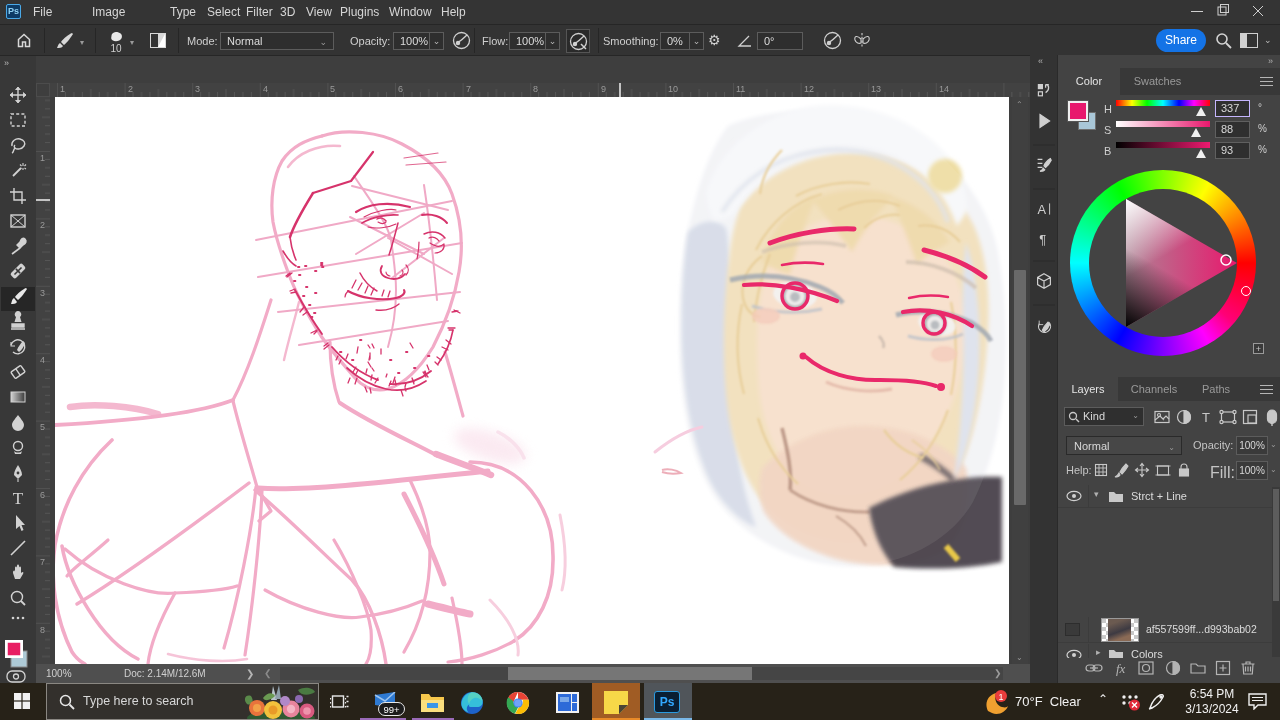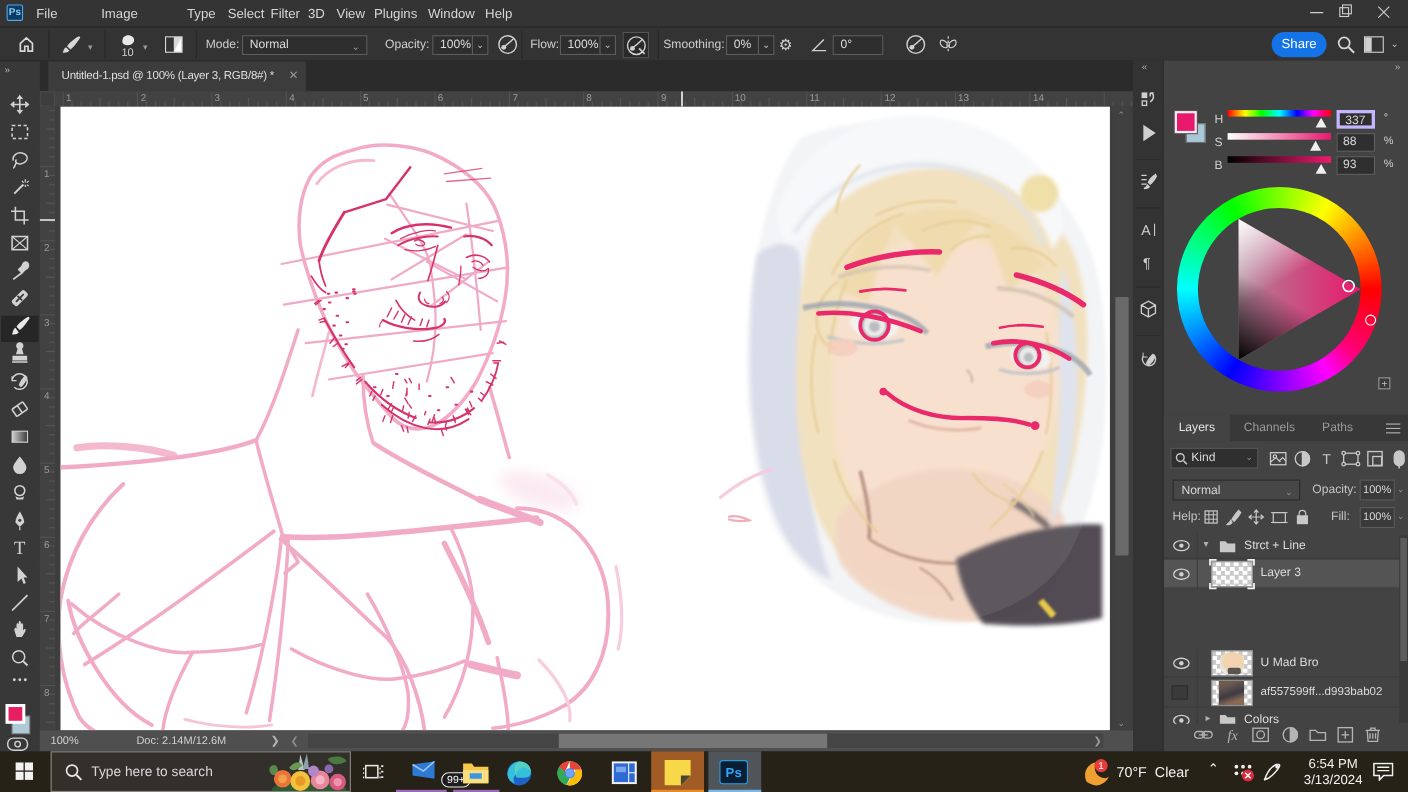--- a/index.html
+++ b/index.html
@@ -142,23 +142,20 @@
     <div class="abs" style="left:1156px;top:4px;width:50px;height:23px;background:#1473e6;border-radius:12px;color:#ffffff;font-size:12px;text-align:center;line-height:23px;">Share</div>
     <svg class="abs" style="left:1215px;top:7px;" width="17" height="17" viewBox="0 0 17 17">
         <circle cx="7" cy="7" r="5" fill="none" stroke="#d4d4d4" stroke-width="1.6"></circle>
         <line x1="11" y1="11" x2="16" y2="16" stroke="#d4d4d4" stroke-width="1.8"></line>
       </svg>
     <div class="abs" style="left:1240px;top:8px;width:18px;height:15px;border:1px solid #d0d0d0;background:none;">
         <div style="width:6px;height:13px;background:#d0d0d0;"></div>
       </div>
     <span class="abs" style="left:1264px;top:10px;color:#bbb;font-size:9px;">⌄</span>
   </div>
-  <div id="tabbar">
-      <div id="tab">Untitled-1.psd @ 100% (Layer 3, RGB/8#) *<span class="abs" style="right:7px;top:0;color:#9a9a9a;">✕</span></div>
-    </div>
   <div id="rulerH">
     <svg width="994" height="14" viewBox="0 0 994 14">
       <defs>
           <pattern id="tickH" width="67.6" height="14" patternUnits="userSpaceOnUse" x="21">
         <line x1="0" y1="0" x2="0" y2="14" stroke="#5f5f5f" stroke-width="1"></line>
         <g stroke="#565656" stroke-width="1">
           <line x1="8.45" y1="9" x2="8.45" y2="14"></line>
               <line x1="16.9" y1="9" x2="16.9" y2="14"></line>
               <line x1="25.35" y1="9" x2="25.35" y2="14"></line>
           <line x1="33.8" y1="6" x2="33.8" y2="14"></line>
@@ -599,29 +596,36 @@
               <path d="M-6 -4 A7.5 7.5 0 1 0 6 -6"></path>
               <path d="M-6 -8 L-6 -3 L-1 -3" stroke-width="1.1"></path>
               <path d="M5 -6 C2 -3 -1 1 -2 4 L0 6 C3 4 6 0 7 -3 Z" fill="#cfcfcf"></path>
             </g>
         </g>
       </svg>
     </div>
     <div id="panelcol">
       <div class="abs" style="right:8px;top:1px;color:#b0b0b0;font-size:9px;letter-spacing:-1px;">»</div>
 
+      <div class="abs" style="left:0;top:13px;width:222px;height:27px;background:#383838;">
+        <div class="abs" style="left:0;top:0;width:62px;height:27px;background:#434343;color:#e4e4e4;font-size:11px;text-align:center;line-height:27px;">Color</div>
+        <div class="abs" style="left:62px;top:0;width:75px;height:27px;color:#9a9a9a;font-size:11px;text-align:center;line-height:27px;">Swatches</div>
+        <div class="abs" style="right:7px;top:9px;width:13px;height:9px;border-top:1.5px solid #b5b5b5;border-bottom:1.5px solid #b5b5b5;">
+            <div style="margin-top:2.5px;height:1.5px;background:#b5b5b5;"></div>
+          </div>
+      </div>
       <div class="abs" style="left:0;top:40px;width:222px;height:280px;background:#434343;">
 
         <div class="abs" style="left:20px;top:17px;width:18px;height:18px;background:#a9c7d8;border:1px solid #6f6f6f;"></div>
         <div class="abs" style="left:10px;top:6px;width:20px;height:20px;background:#e8186d;border:2px solid #f0f0f0;box-shadow:0 0 0 1px #555;"></div>
 
         <div class="abs" style="left:46px;top:8px;color:#cfcfcf;font-size:11px;">H</div>
         <div class="abs" style="left:58px;top:5px;width:94px;height:6px;background:linear-gradient(90deg,#f00,#ff0 17%,#0f0 33%,#0ff 50%,#00f 67%,#f0f 83%,#f00);"></div>
         <div class="abs" style="left:138px;top:12px;width:0;height:0;border-left:5.5px solid transparent;border-right:5.5px solid transparent;border-bottom:9px solid #f0f0f0;"></div>
-        <div class="abs" style="left:157px;top:5px;width:35px;height:17px;background:#2f2f2f;border:3px solid #c4b5fd;color:#d8d8d8;font-size:11px;line-height:15px;padding-left:5px;">337</div>
+        <div class="abs" style="left:157px;top:5px;width:35px;height:17px;background:#2f2f2f;border:1px solid #c4b5fd;color:#d8d8d8;font-size:11px;line-height:15px;padding-left:5px;">337</div>
         <div class="abs" style="left:200px;top:7px;color:#cfcfcf;font-size:10px;">°</div>
         <div class="abs" style="left:46px;top:29px;color:#cfcfcf;font-size:11px;">S</div>
         <div class="abs" style="left:58px;top:26px;width:94px;height:6px;background:linear-gradient(90deg,#fff,#e8186d);"></div>
         <div class="abs" style="left:133px;top:33px;width:0;height:0;border-left:5.5px solid transparent;border-right:5.5px solid transparent;border-bottom:9px solid #f0f0f0;"></div>
         <div class="abs" style="left:157px;top:26px;width:35px;height:17px;background:#2f2f2f;border:1px solid #606060;color:#d8d8d8;font-size:11px;line-height:15px;padding-left:5px;">88</div>
         <div class="abs" style="left:200px;top:28px;color:#cfcfcf;font-size:10px;">%</div>
         <div class="abs" style="left:46px;top:50px;color:#cfcfcf;font-size:11px;">B</div>
         <div class="abs" style="left:58px;top:47px;width:94px;height:6px;background:linear-gradient(90deg,#000,#ee1a70);"></div>
         <div class="abs" style="left:138px;top:54px;width:0;height:0;border-left:5.5px solid transparent;border-right:5.5px solid transparent;border-bottom:9px solid #f0f0f0;"></div>
         <div class="abs" style="left:157px;top:47px;width:35px;height:17px;background:#2f2f2f;border:1px solid #606060;color:#d8d8d8;font-size:11px;line-height:15px;padding-left:5px;">93</div>
@@ -727,67 +731,42 @@
             <g transform="translate(69,8)">
                 <rect x="-5.5" y="-4" width="11" height="9"></rect>
                 <path d="M-7.5 -4 L7.5 -4 M-7.5 5 L7.5 5" stroke-width="0.9"></path>
               </g>
             <g transform="translate(90,8)">
                 <rect x="-4.5" y="-1" width="9" height="7" fill="#c8c8c8"></rect>
                 <path d="M-3 -1 L-3 -3 A3 3 0 0 1 3 -3 L3 -1"></path>
               </g>
           </g>
         </svg>
-        <span class="abs" style="left:152px;top:89px;color:#c4c4c4;font-size:11px;">Fill:</span>
+        <span class="abs" style="left:152px;top:89px;color:#c4c4c4;font-size:16px;">Fill:</span>
         <div class="abs" style="left:178px;top:86px;width:32px;height:19px;background:#3a3a3a;border:1px solid #5c5c5c;color:#d8d8d8;font-size:10px;text-align:center;line-height:18px;">100%</div>
         <span class="abs" style="left:212px;top:90px;color:#999;font-size:8px;">⌄</span>
 
         <div id="layerlist" class="abs" style="left:0;top:110px;width:222px;height:173px;overflow:hidden;font-size:11px;color:#dcdcdc;">
 
           <div class="abs" style="left:0;top:0;width:222px;height:23px;border-bottom:1px solid #3c3c3c;">
             <svg class="abs" style="left:8px;top:5px;" width="16" height="12" viewBox="0 0 16 12">
                 <ellipse cx="8" cy="6" rx="7" ry="4.6" fill="none" stroke="#d0d0d0" stroke-width="1.2"></ellipse>
                 <circle cx="8" cy="6" r="2" fill="#d0d0d0"></circle>
               </svg>
             <div class="abs" style="left:30px;top:0;width:1px;height:23px;background:#3c3c3c;"></div>
             <span class="abs" style="left:36px;top:4px;color:#b0b0b0;font-size:9px;">▾</span>
             <svg class="abs" style="left:50px;top:5px;" width="16" height="13" viewBox="0 0 16 13">
                 <path d="M1 2 L6 2 L8 4 L15 4 L15 12 L1 12 Z" fill="#c8c8c8"></path>
               </svg>
             <span class="abs" style="left:73px;top:5px;">Strct + Line</span>
           </div>
 
-          <div class="abs" style="left:0;top:24px;width:222px;height:26px;background:#545454;border-bottom:1px solid #3c3c3c;">
-            <svg class="abs" style="left:8px;top:7px;" width="16" height="12" viewBox="0 0 16 12">
-                <ellipse cx="8" cy="6" rx="7" ry="4.6" fill="none" stroke="#d0d0d0" stroke-width="1.2"></ellipse>
-                <circle cx="8" cy="6" r="2" fill="#d0d0d0"></circle>
-              </svg>
-            <div class="abs" style="left:30px;top:0;width:1px;height:26px;background:#3c3c3c;"></div>
-            <div class="abs" style="left:44px;top:2px;width:36px;height:22px;background:repeating-conic-gradient(#ffffff 0 25%,#c9c9c9 0 50%) 0 0/8px 8px;outline:1px solid #999;"></div>
-            <svg class="abs" style="left:41px;top:-1px;" width="42" height="28" viewBox="0 0 42 28">
-                <g stroke="#f2f2f2" stroke-width="1.6" fill="none">
-                  <path d="M1 6 L1 1 L7 1 M35 1 L41 1 L41 6 M41 22 L41 27 L35 27 M7 27 L1 27 L1 22"></path>
-                </g>
-              </svg>
-            <span class="abs" style="left:88px;top:6px;">Layer 3</span>
-          </div>
-
-
-
-          <div class="abs" style="left:0;top:105px;width:222px;height:26px;border-bottom:1px solid #3c3c3c;">
-            <svg class="abs" style="left:8px;top:7px;" width="16" height="12" viewBox="0 0 16 12">
-                <ellipse cx="8" cy="6" rx="7" ry="4.6" fill="none" stroke="#d0d0d0" stroke-width="1.2"></ellipse>
-                <circle cx="8" cy="6" r="2" fill="#d0d0d0"></circle>
-              </svg>
-            <div class="abs" style="left:30px;top:0;width:1px;height:26px;background:#3c3c3c;"></div>
-            <div class="abs" style="left:44px;top:2px;width:36px;height:22px;background:repeating-conic-gradient(#ffffff 0 25%,#c9c9c9 0 50%) 0 0/8px 8px;outline:1px solid #999;"></div>
-            <div class="abs" style="left:51px;top:3px;width:22px;height:20px;background:radial-gradient(ellipse at 55% 40%,#f2d2b2 0 40%,#ecd9ae 55%,#e8e4e2 70%,#f5f5f5 85%);border-radius:40%;"></div>
-              <div class="abs" style="left:58px;top:17px;width:12px;height:6px;background:#5a5350;border-radius:2px;"></div>
-            <span class="abs" style="left:88px;top:6px;">U Mad Bro</span>
-          </div>
+
+
+
 
           <div class="abs" style="left:0;top:132px;width:222px;height:26px;border-bottom:1px solid #3c3c3c;">
             <div class="abs" style="left:7px;top:6px;width:15px;height:13px;background:#3a3a3a;border:1px solid #2d2d2d;"></div>
             <div class="abs" style="left:30px;top:0;width:1px;height:26px;background:#3c3c3c;"></div>
             <div class="abs" style="left:44px;top:2px;width:36px;height:22px;background:repeating-conic-gradient(#ffffff 0 25%,#c9c9c9 0 50%) 0 0/8px 8px;outline:1px solid #999;"></div>
             <div class="abs" style="left:50px;top:2px;width:23px;height:22px;background:linear-gradient(160deg,#6b5a50 20%,#3d3a42 55%,#8a6a55 80%);"></div>
             <span class="abs" style="left:88px;top:6px;font-size:10.5px;">af557599ff...d993bab02</span>
           </div>
 
           <div class="abs" style="left:0;top:159px;width:222px;height:23px;">
@@ -881,21 +860,21 @@
           <rect x="2.5" y="3" width="11" height="11"></rect>
           <path d="M0.5 5 L0.5 6.5 M0.5 9 L0.5 10.5 M0.5 13 L0.5 14.5 M15.5 5 L15.5 6.5 M15.5 9 L15.5 10.5 M15.5 13 L15.5 14.5" stroke-width="1.2"></path>
           <path d="M16.5 3.5 L18.5 3.5 M16.5 8.5 L18.5 8.5 M16.5 13.5 L18.5 13.5" stroke-width="1.5"></path>
         </g>
       </svg>
 
     <svg class="abs" style="left:374px;top:9px;" width="26" height="20" viewBox="0 0 26 20">
         <path d="M1 3 L21 0 L21 16 L1 13 Z" fill="#2e7ad2"></path>
         <path d="M1 3 L11 9 L21 0" fill="none" stroke="#9cc4ee" stroke-width="1.5"></path>
       </svg>
-    <div class="abs" style="left:378px;top:19px;width:27px;height:14px;background:#1c1c1c;border:1.5px solid #e8e8e8;border-radius:8px;color:#fff;font-size:9.5px;text-align:center;line-height:13px;margin-left:23px;">99+</div>
+    <div class="abs" style="left:378px;top:19px;width:27px;height:14px;background:#1c1c1c;border:1.5px solid #e8e8e8;border-radius:8px;color:#fff;font-size:9.5px;text-align:center;line-height:13px;">99+</div>
     <div class="abs" style="left:360px;top:35px;width:46px;height:2px;background:#9a6ab8;"></div>
 
     <svg class="abs" style="left:420px;top:9px;" width="25" height="21" viewBox="0 0 25 21">
         <path d="M1 2 L9 2 L11 5 L24 5 L24 20 L1 20 Z" fill="#f7c84c"></path>
         <path d="M1 8 L24 8 L24 20 L1 20 Z" fill="#fadf7e"></path>
         <path d="M7 11 L18 11 L18 16 L7 16 Z" fill="#3a96e8"></path>
       </svg>
     <div class="abs" style="left:412px;top:35px;width:42px;height:2px;background:#9a6ab8;"></div>
 
     <svg class="abs" style="left:460px;top:8px;" width="24" height="24" viewBox="0 0 24 24">

